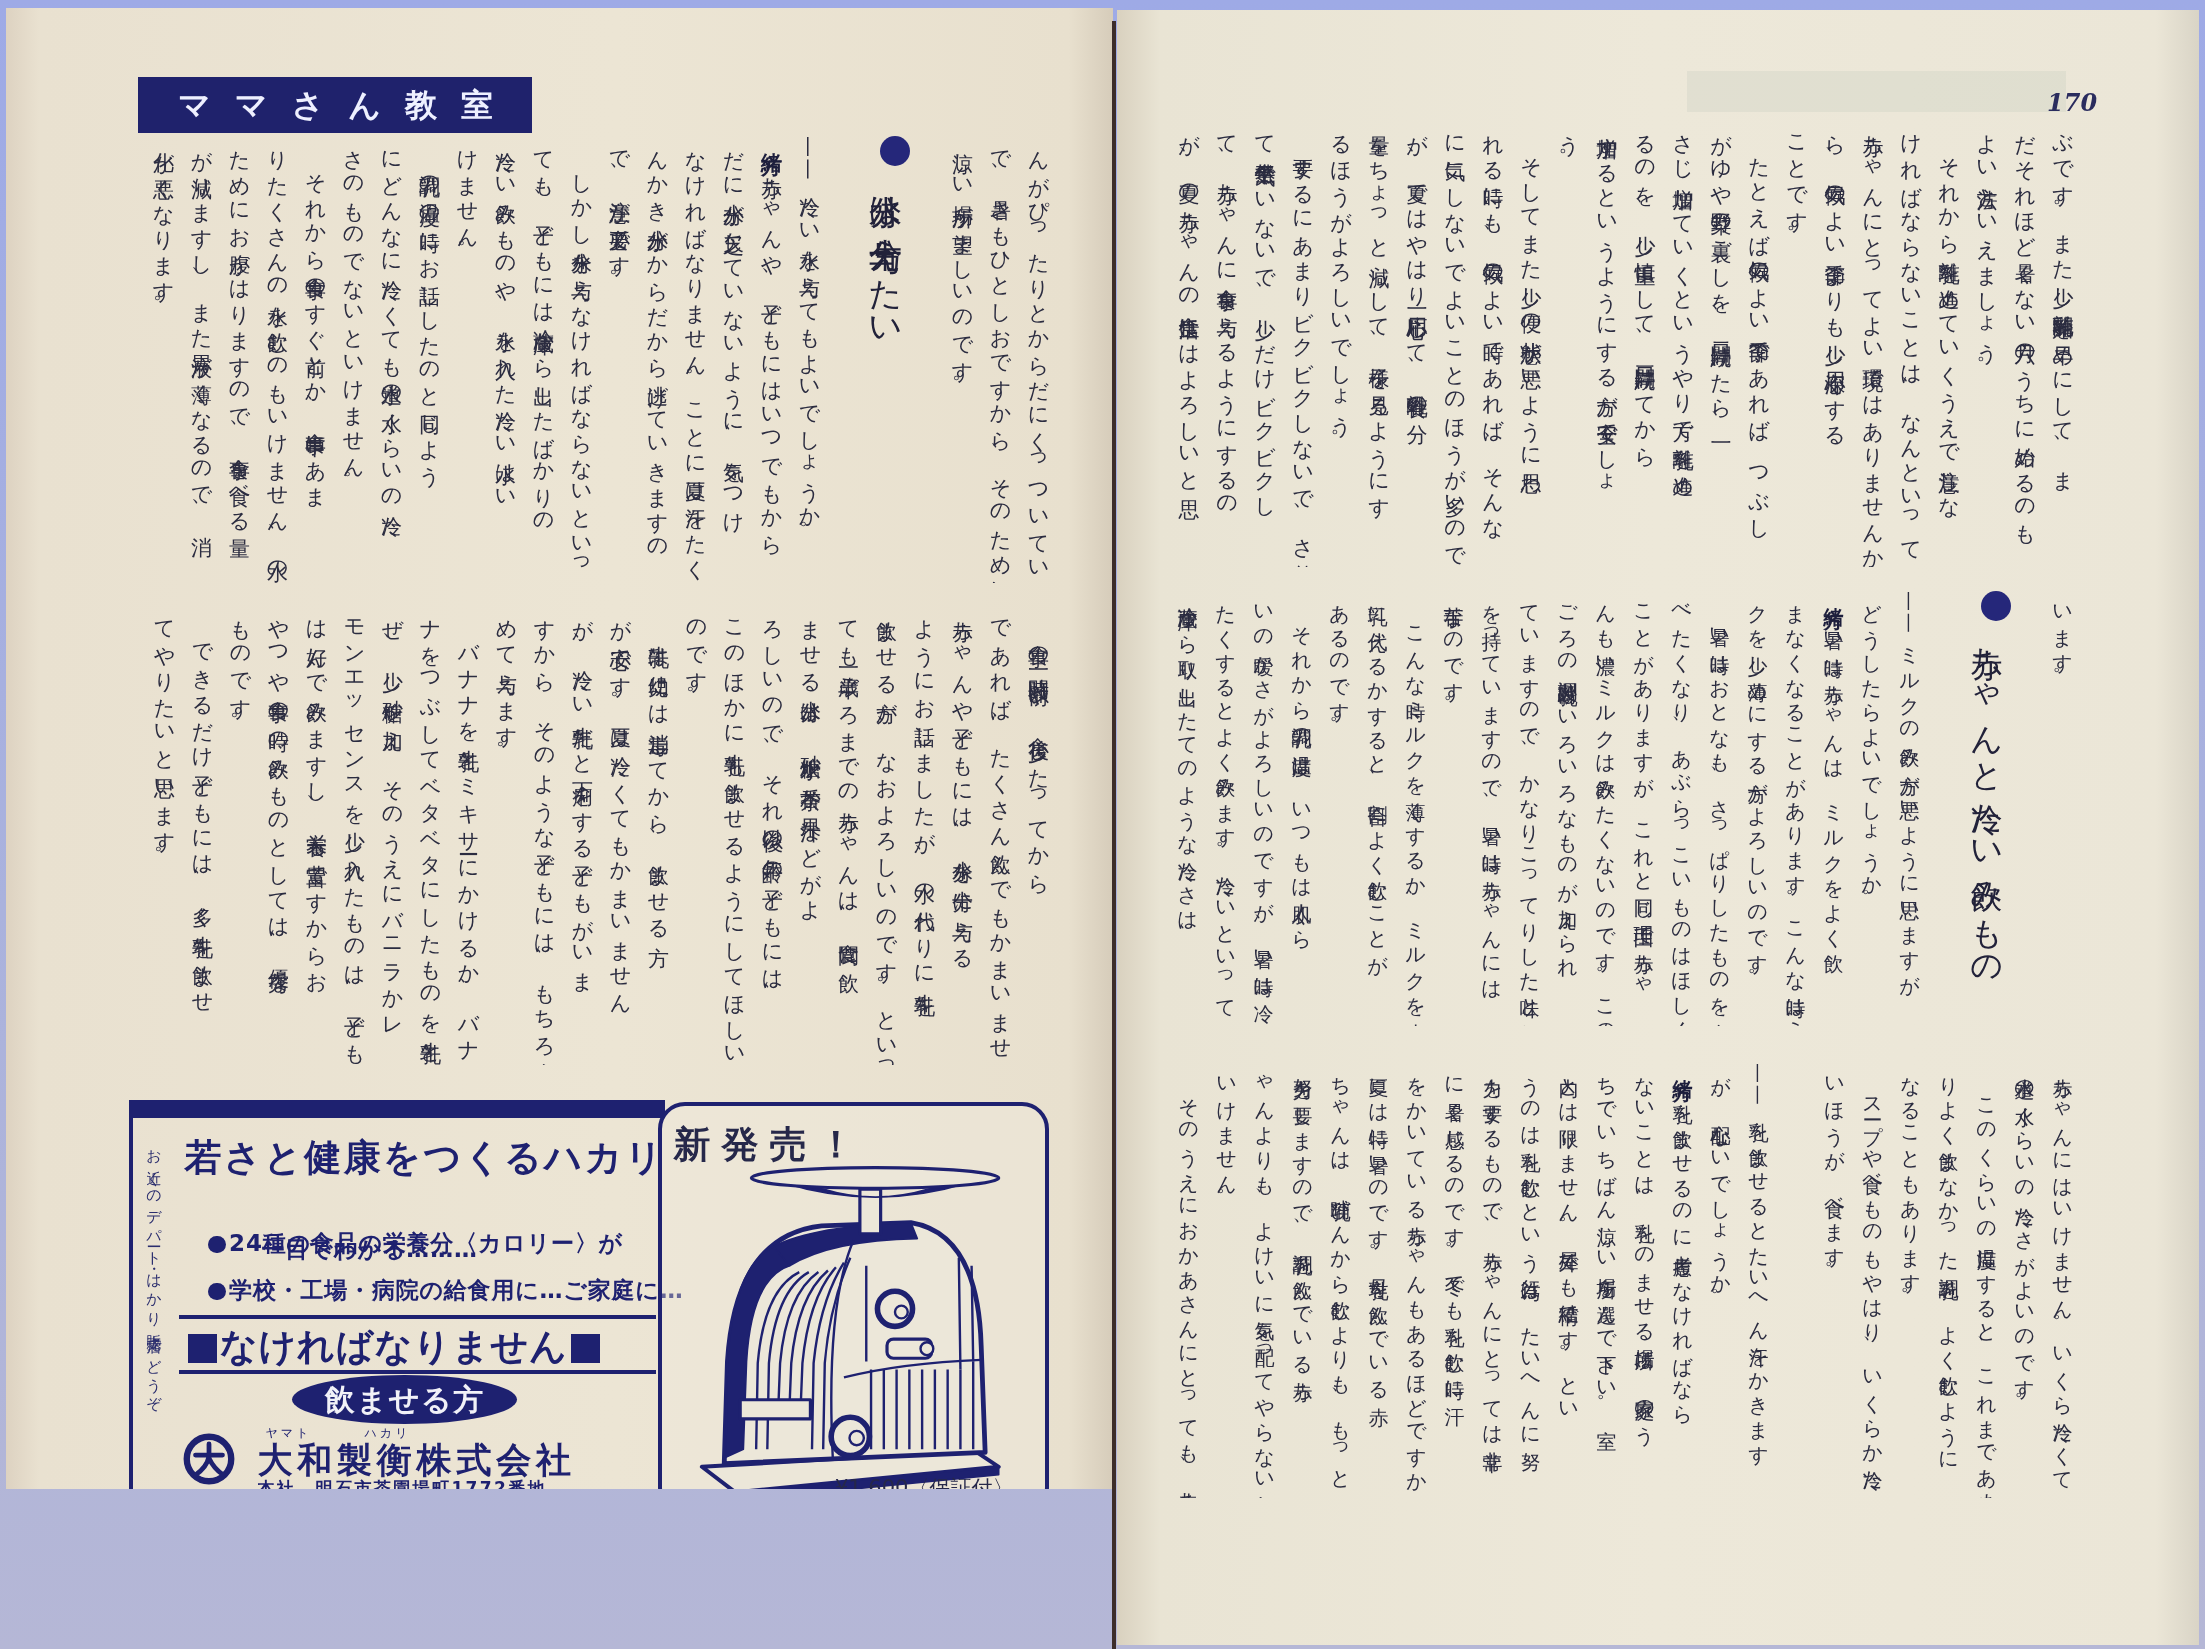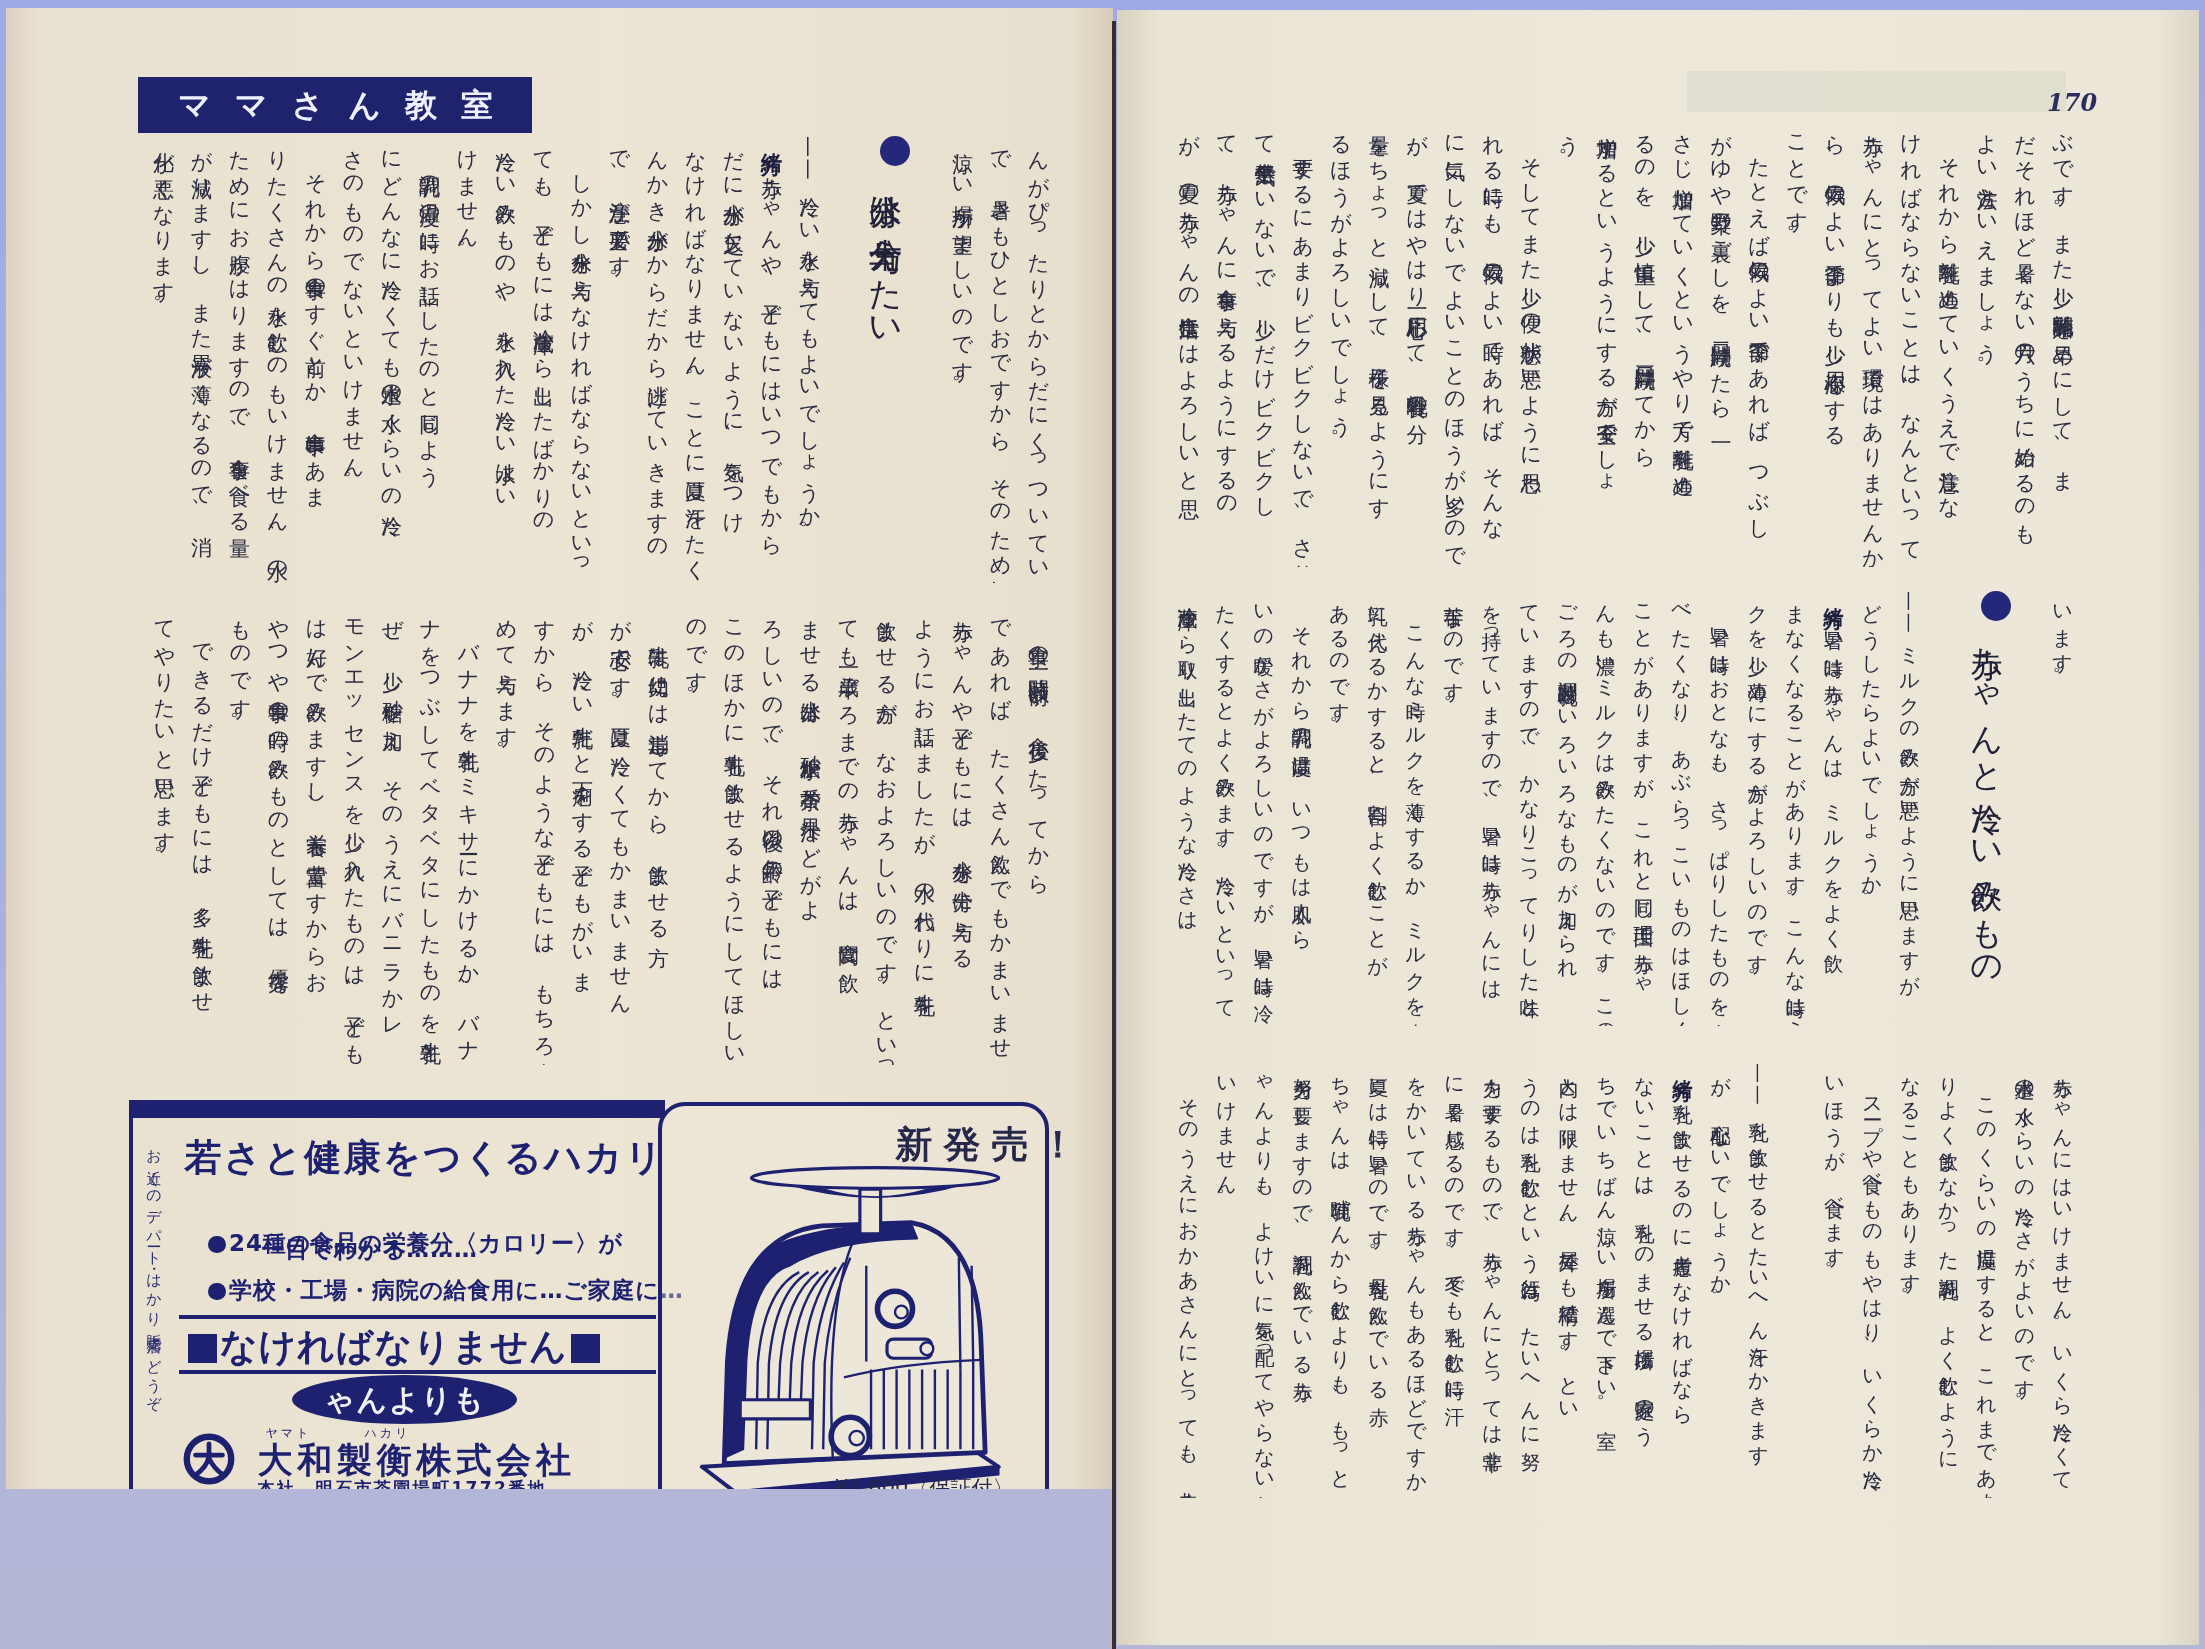--- a/index.html
+++ b/index.html
@@ -47,21 +47,21 @@
   .ad-rule{position:absolute;left:46px;width:477px;height:4px;background:var(--navy);}
   .ad-product{position:absolute;left:51px;top:222px;font-size:37px;font-weight:bold;white-space:nowrap;letter-spacing:0.8px;}
   .ad-square{display:inline-block;width:29px;height:29px;background:var(--navy);vertical-align:middle;margin:0 3.2px;}
   .ad-brand{position:absolute;left:159px;top:275px;width:225px;height:49px;border-radius:50%;background:var(--navy);color:#f1f1f8;
     font-size:30px;font-weight:bold;text-align:center;line-height:49px;letter-spacing:1.6px;white-space:nowrap;}
   .ad-ruby{position:absolute;top:325px;font-size:12px;letter-spacing:3.2px;white-space:nowrap;}
   .ad-logo{position:absolute;left:49px;top:332px;width:54px;height:54px;}
   .ad-company{position:absolute;left:124px;top:337px;font-size:35px;font-weight:bold;letter-spacing:4.8px;white-space:nowrap;}
   .ad-address{position:absolute;left:124px;top:377px;font-size:17px;letter-spacing:2.4px;white-space:nowrap;font-weight:bold;}
   .ad-right{position:absolute;left:529px;top:1.6px;width:391px;height:412px;border:4px solid var(--navy);border-radius:27px;box-sizing:border-box;background:rgba(240,236,224,0.35);}
-  .ad-new{position:absolute;left:0;top:14.4px;width:100%;text-align:right;font-size:37px;font-weight:bold;letter-spacing:11px;text-indent:11px;white-space:nowrap;color:#26284a;margin-left:42px;}
+  .ad-new{position:absolute;left:0;top:14.4px;width:100%;text-align:left;font-size:37px;font-weight:bold;letter-spacing:11px;text-indent:11px;white-space:nowrap;color:#26284a;}
   .ad-illustration{position:absolute;left:0;top:0;width:383px;height:404px;}
   .ad-price{position:absolute;right:32px;top:368px;font-size:21px;white-space:nowrap;color:#26284a;}
 </style>
 </head>
 <body>
 
 <div class="canvas">
 
   <div class="page page-left">
     <div class="section-header">ママさん教室</div>
@@ -123,21 +123,21 @@
         <div class="ad-topbar"></div>
         <div class="ad-bottombar"></div>
         <div class="ad-side">お近くのデパート・はかり販売店でどうぞ</div>
         <div class="ad-headline">若さと健康をつくるハカリ</div>
         <div class="ad-feature" style="left:75px;top:97px;margin-top:31px;"><span class="ad-dot"></span><span>24種の食品の栄養分〈カロリー〉が</span></div>
         <div class="ad-feature" style="left:128px;top:134px;">一目でわかる………</div>
         <div class="ad-feature" style="left:75px;top:175px;"><span class="ad-dot"></span><span>学校・工場・病院の給食用に…ご家庭に…</span></div>
         <div class="ad-rule" style="top:215px;"></div>
         <div class="ad-product"><span class="ad-square"></span><span>なければなりません</span><span class="ad-square"></span></div>
         <div class="ad-rule" style="top:270px;"></div>
-        <div class="ad-brand">ゃんよりも</div>
+        <div class="ad-brand">飲ませる方</div>
         <div class="ad-ruby" style="left:132px;">ヤマト</div>
         <div class="ad-ruby" style="left:231px;">ハカリ</div>
         <svg class="ad-logo" viewBox="0 0 68 68">
           <circle cx="34" cy="34" r="28" fill="none" stroke="#1e2170" stroke-width="8"></circle>
           <path d="M17 29 L51 29 M34 15 L34 31 Q31 45 17 54 M34 33 Q40 46 52 54" fill="none" stroke="#1e2170" stroke-width="6" stroke-linecap="round"></path>
         </svg>
         <div class="ad-company">大和製衡株式会社</div>
         <div class="ad-address">本社　明石市茶園場町1772番地</div>
       </div>
 

